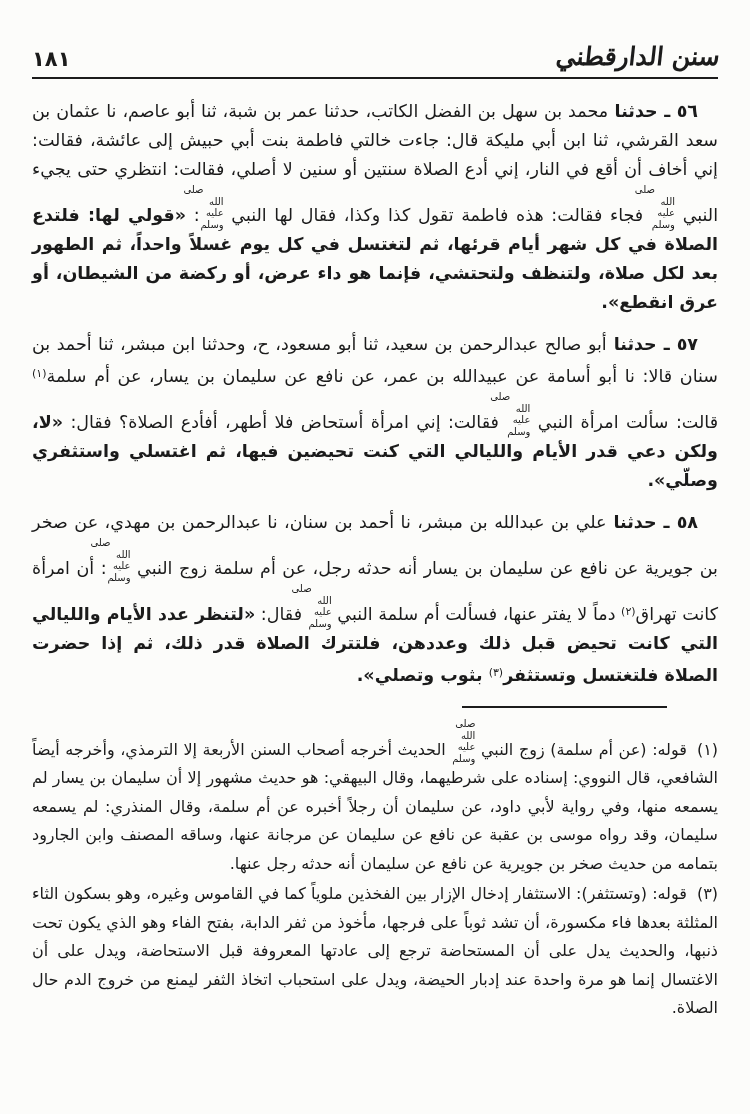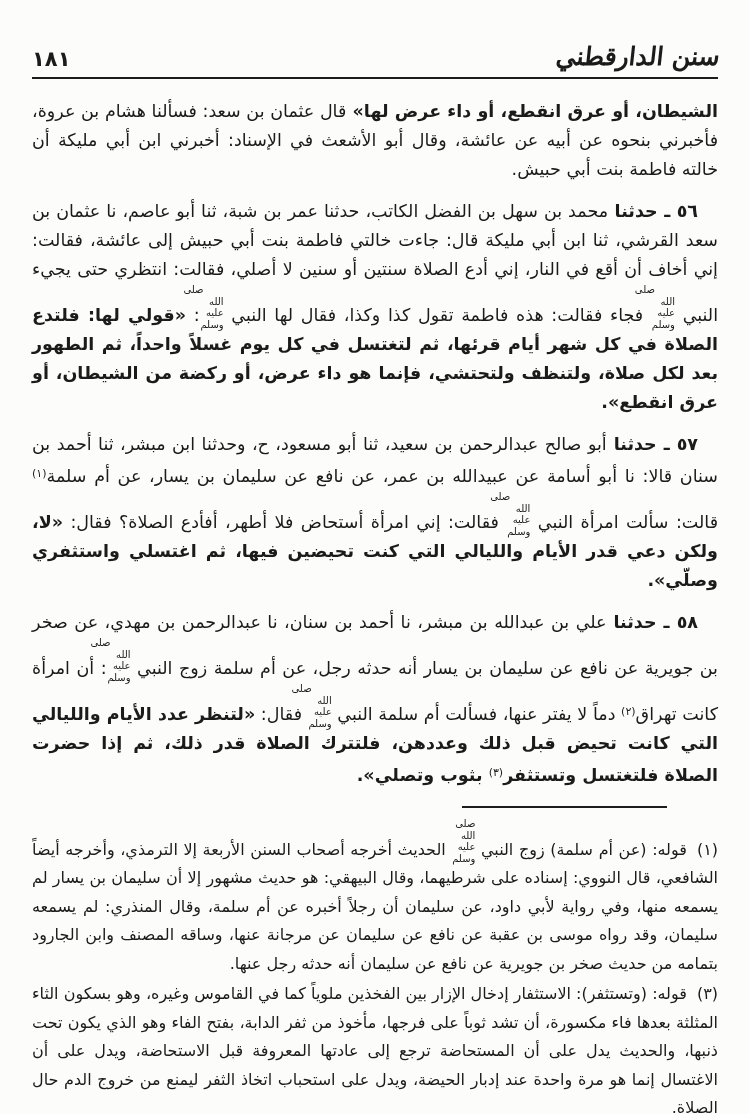--- a/index.html
+++ b/index.html
@@ -91,21 +91,20 @@
 <body>
 
 <div class="page">
 
   <header class="header">
     <div class="book-title">سنن الدارقطني</div>
     <div class="page-number">١٨١</div>
   </header>
 
   <main class="body">
-    <p class="para"><span class="seg-b">الشيطان، أو عرق انقطع، أو داء عرض لها» </span><span class="seg-r">قال عثمان بن سعد: فسألنا هشام بن عروة، فأخبرني بنحوه عن أبيه عن عائشة، وقال أبو الأشعث في الإسناد: أخبرني ابن أبي مليكة أن خالته فاطمة بنت أبي حبيش.</span></p>
     <p class="para indent"><span class="seg-b">٥٦ ـ حدثنا </span><span class="seg-r">محمد بن سهل بن الفضل الكاتب، حدثنا عمر بن شبة، ثنا أبو عاصم، نا عثمان بن سعد القرشي، ثنا ابن أبي مليكة قال: جاءت خالتي فاطمة بنت أبي حبيش إلى عائشة، فقالت: إني أخاف أن أقع في النار، إني أدع الصلاة سنتين أو سنين لا أصلي، فقالت: انتظري حتى يجيء النبي </span><span class="seg-s">صلى الله عليه وسلم</span><span class="seg-r"> فجاء فقالت: هذه فاطمة تقول كذا وكذا، فقال لها النبي </span><span class="seg-s">صلى الله عليه وسلم</span><span class="seg-r">: </span><span class="seg-b">«قولي لها: فلتدع الصلاة في كل شهر أيام قرئها، ثم لتغتسل في كل يوم غسلاً واحداً، ثم الطهور بعد لكل صلاة، ولتنظف ولتحتشي، فإنما هو داء عرض، أو ركضة من الشيطان، أو عرق انقطع».</span></p>
     <p class="para indent"><span class="seg-b">٥٧ ـ حدثنا </span><span class="seg-r">أبو صالح عبدالرحمن بن سعيد، ثنا أبو مسعود، ح، وحدثنا ابن مبشر، ثنا أحمد بن سنان قالا: نا أبو أسامة عن عبيدالله بن عمر، عن نافع عن سليمان بن يسار، عن أم سلمة</span><span class="seg-m">(١)</span><span class="seg-r"> قالت: سألت امرأة النبي </span><span class="seg-s">صلى الله عليه وسلم</span><span class="seg-r"> فقالت: إني امرأة أستحاض فلا أطهر، أفأدع الصلاة؟ فقال: </span><span class="seg-b">«لا، ولكن دعي قدر الأيام والليالي التي كنت تحيضين فيها، ثم اغتسلي واستثفري وصلّي».</span></p>
     <p class="para indent"><span class="seg-b">٥٨ ـ حدثنا </span><span class="seg-r">علي بن عبدالله بن مبشر، نا أحمد بن سنان، نا عبدالرحمن بن مهدي، عن صخر بن جويرية عن نافع عن سليمان بن يسار أنه حدثه رجل، عن أم سلمة زوج النبي </span><span class="seg-s">صلى الله عليه وسلم</span><span class="seg-r">: أن امرأة كانت تهراق</span><span class="seg-m">(٢)</span><span class="seg-r"> دماً لا يفتر عنها، فسألت أم سلمة النبي </span><span class="seg-s">صلى الله عليه وسلم</span><span class="seg-r"> فقال: </span><span class="seg-b">«لتنظر عدد الأيام والليالي التي كانت تحيض قبل ذلك وعددهن، فلتترك الصلاة قدر ذلك، ثم إذا حضرت الصلاة فلتغتسل وتستثفر</span><span class="seg-m">(٣)</span><span class="seg-b"> بثوب وتصلي».</span></p>
   </main>
 
   <div class="fn-sep"></div>
 
   <section class="footnotes">
     <p class="fn">
       <span class="fn-marker">(١)</span><span><span class="seg-r">قوله: (عن أم سلمة) زوج النبي </span><span class="seg-s">صلى الله عليه وسلم</span><span class="seg-r"> الحديث أخرجه أصحاب السنن الأربعة إلا الترمذي، وأخرجه أيضاً الشافعي، قال النووي: إسناده على شرطيهما، وقال البيهقي: هو حديث مشهور إلا أن سليمان بن يسار لم يسمعه منها، وفي رواية لأبي داود، عن سليمان أن رجلاً أخبره عن أم سلمة، وقال المنذري: لم يسمعه سليمان، وقد رواه موسى بن عقبة عن نافع عن سليمان عن مرجانة عنها، وساقه المصنف وابن الجارود بتمامه من حديث صخر بن جويرية عن نافع عن سليمان أنه حدثه رجل عنها.</span></span>

